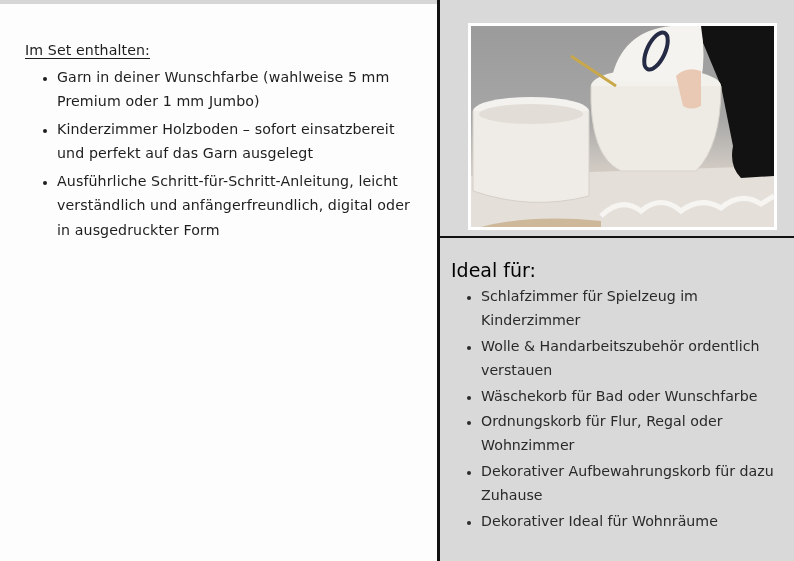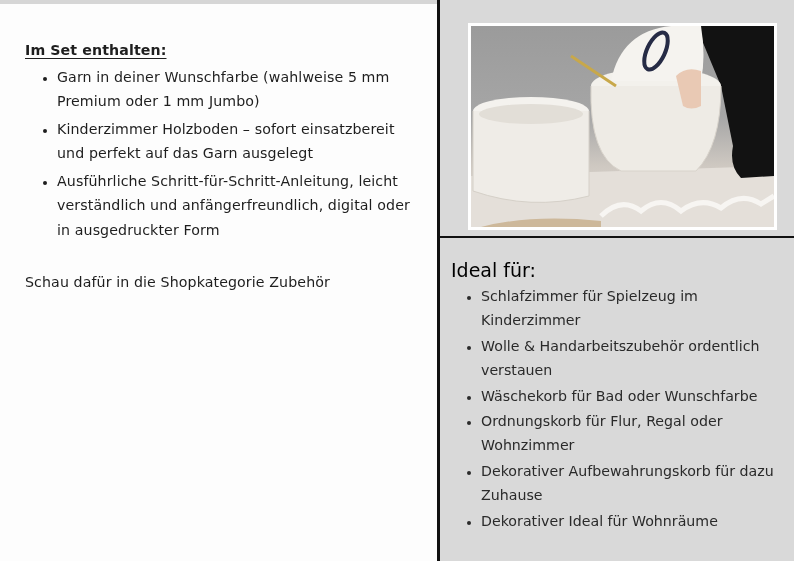--- a/index.html
+++ b/index.html
@@ -9,21 +9,21 @@
     font-family: "DejaVu Sans", sans-serif;
     color: #1e1e1e;
   }
   .top-strip { position: absolute; left: 0; top: 0; width: 437px; height: 4px; background: #d6d6d6; }
   .left-panel { position: absolute; left: 0; top: 4px; width: 437px; height: 557px; background: #fdfdfd; }
   .vdivider { position: absolute; left: 437px; top: 0; width: 3px; height: 561px; background: #111; }
   .right-panel { position: absolute; left: 440px; top: 0; width: 354px; height: 561px; background: #d9d9d9; }
   .hdivider { position: absolute; left: 440px; top: 236px; width: 354px; height: 2px; background: #111; }
 
   .content-left { position: absolute; left: 25px; top: 38px; width: 400px; font-size: 14.2px; line-height: 24.5px; letter-spacing: 0.1px; }
-  .heading-u { text-decoration: underline; text-underline-offset: 3px; margin: 0; font-weight: bold; font-size: 14.2px; }
+  .heading-u { text-decoration: underline; text-underline-offset: 3px; margin: 0; font-weight: normal; font-size: 14.2px; }
   ul { margin: 2px 0 0 0; padding-left: 32px; }
   li { margin: 0 0 3px 0; padding-left: 0; }
   li::marker { font-size: 12px; }
   .para { margin: 28px 0 0 0; }
   .para p { margin: 0 0 0.5px 0; }
 
   .photo-frame {
     position: absolute; left: 468px; top: 23px; width: 309px; height: 207px;
     background: #ffffff; box-sizing: border-box; padding: 3px;
   }
@@ -46,21 +46,20 @@
 <div class="left-panel"></div>
 
 <div class="content-left">
   <h2 class="heading-u">Im Set enthalten:</h2>
   <ul>
     <li>Garn in deiner Wunschfarbe (wahlweise 5 mm Premium oder 1 mm Jumbo)</li>
     <li>Kinderzimmer Holzboden – sofort einsatzbereit und perfekt auf das Garn ausgelegt</li>
     <li>Ausführliche Schritt-für-Schritt-Anleitung, leicht verständlich und anfängerfreundlich, digital oder in ausgedruckter Form</li>
   </ul>
   <div class="para">
-    <p>Schau dafür in die Shopkategorie Zubehör</p>
   </div>
 </div>
 
 <div class="vdivider"></div>
 
 <div class="right-panel"></div>
 
 <div class="photo-frame" title="Gehäkelte weiße Körbe mit Garn, Häkelnadel und Schere">
   <div class="photo">
     <svg viewBox="0 0 303 201" preserveAspectRatio="none">

